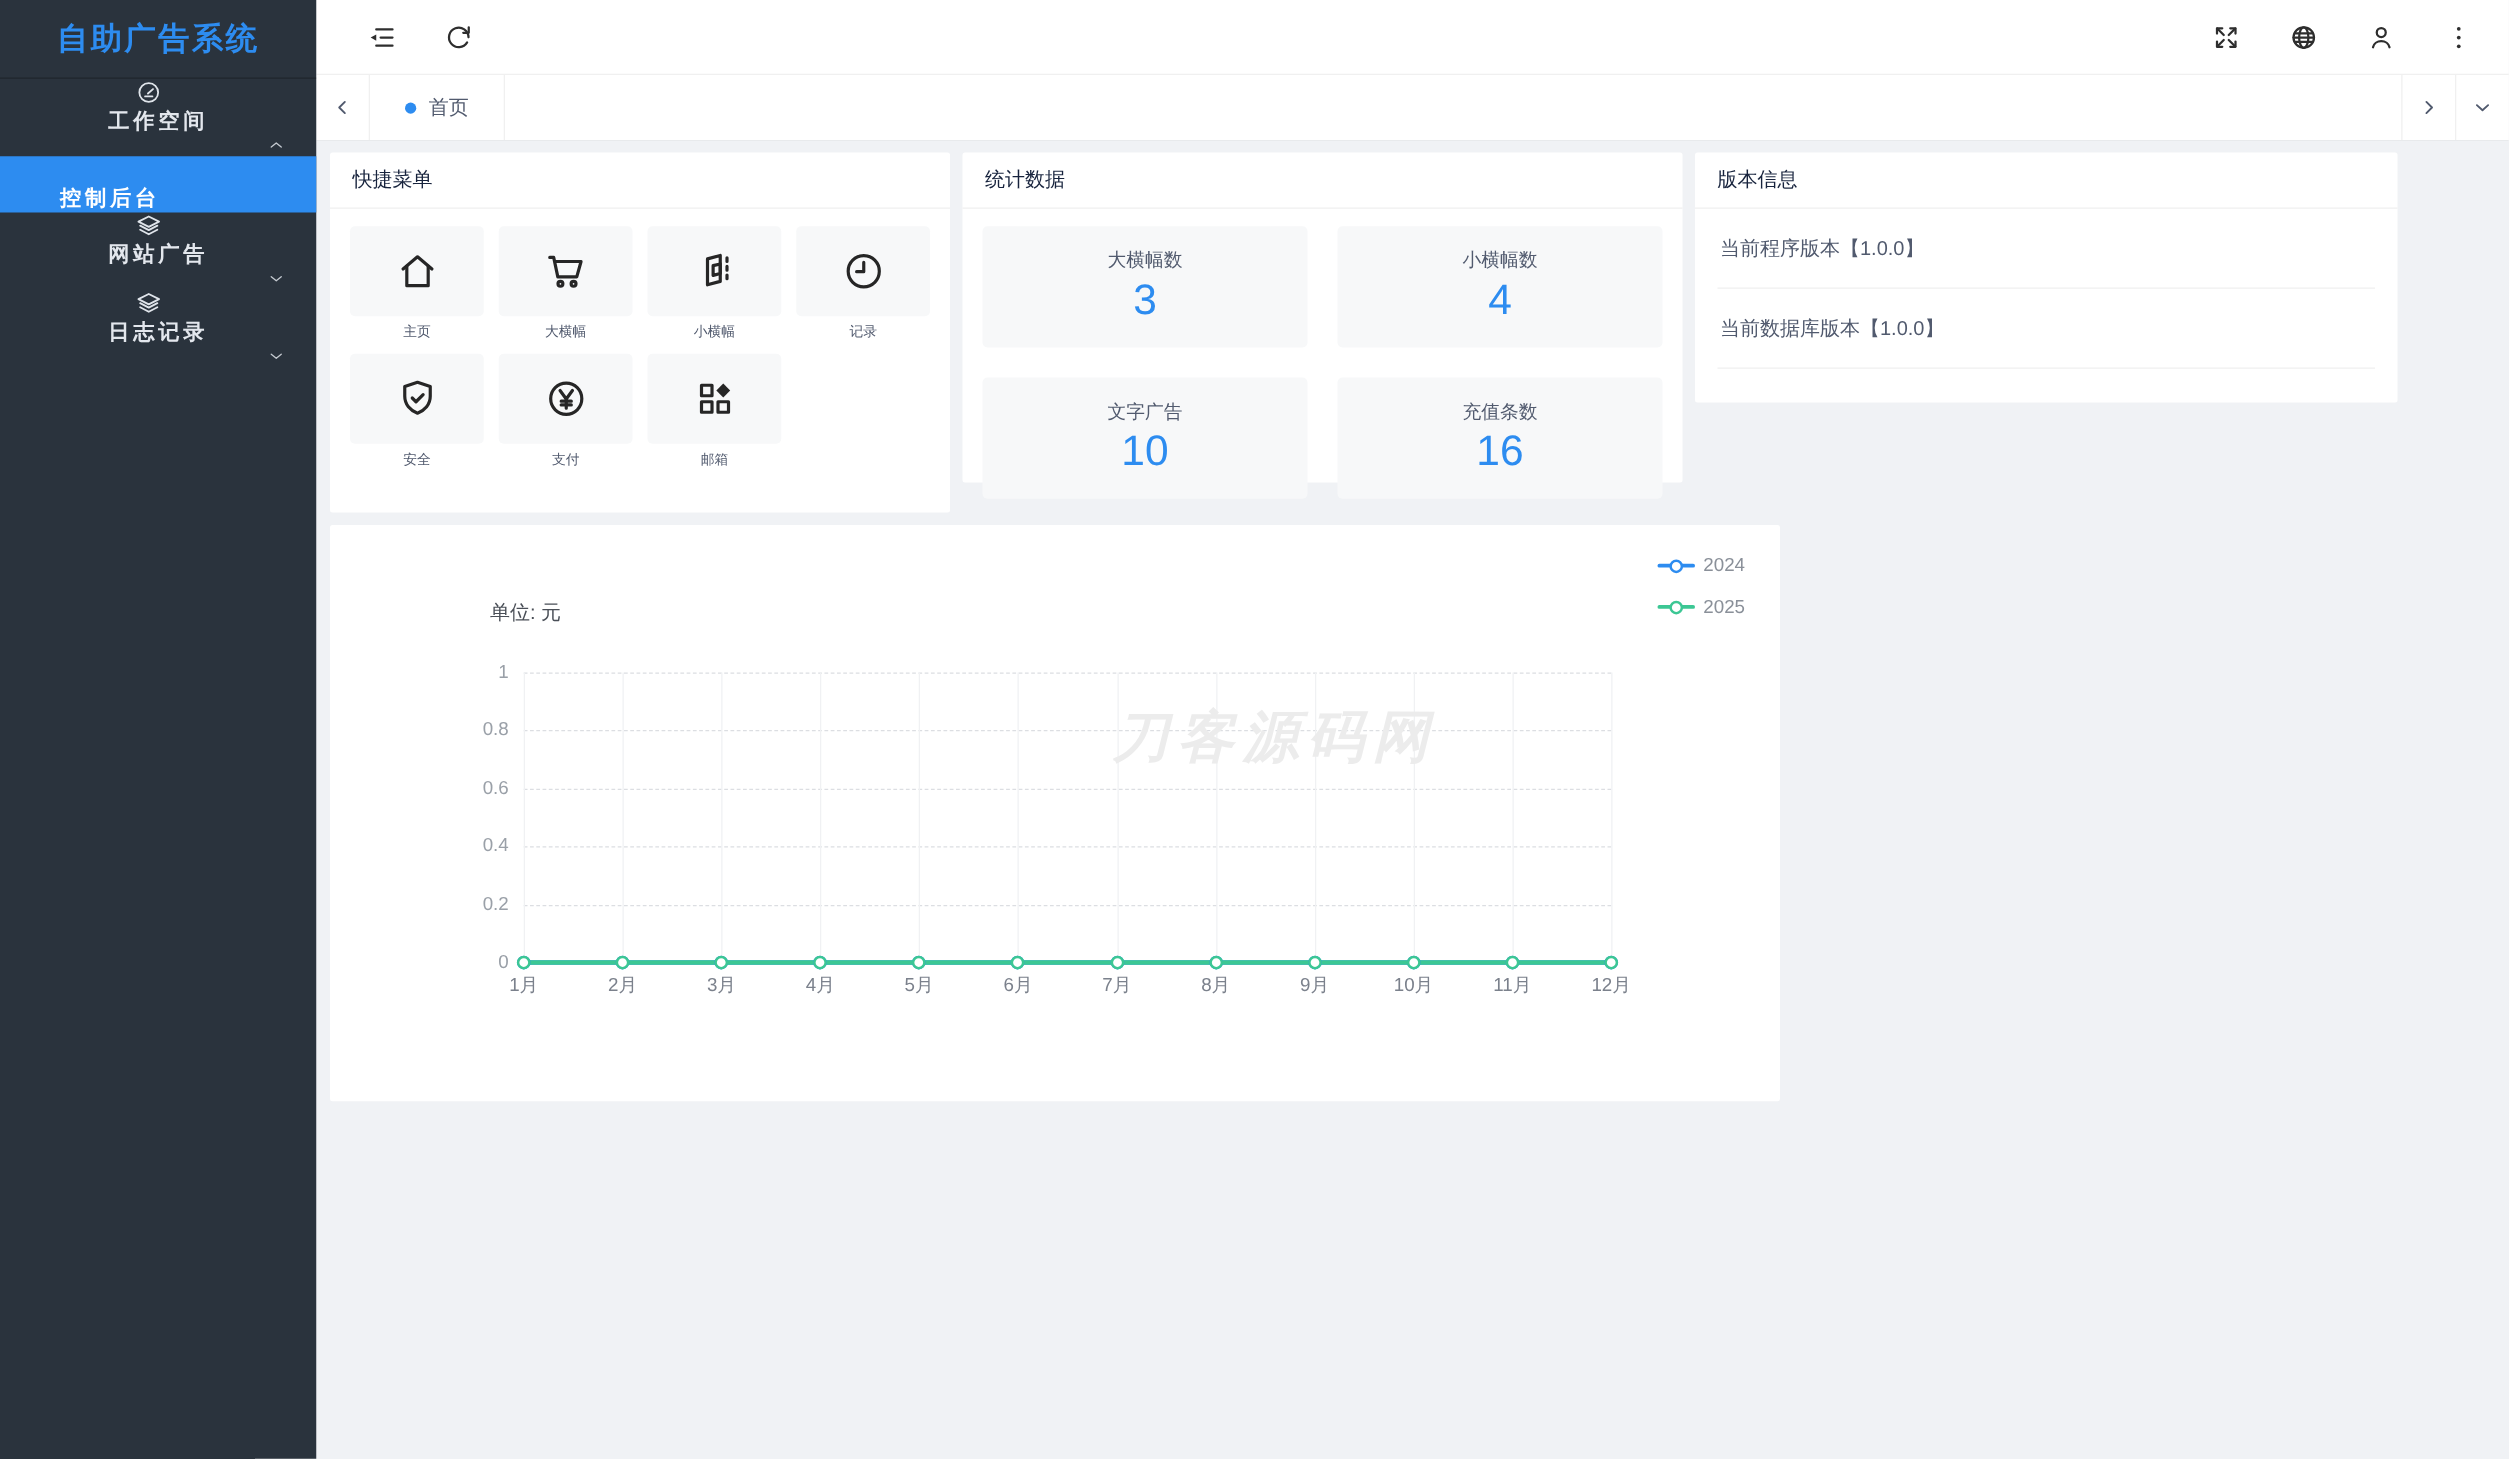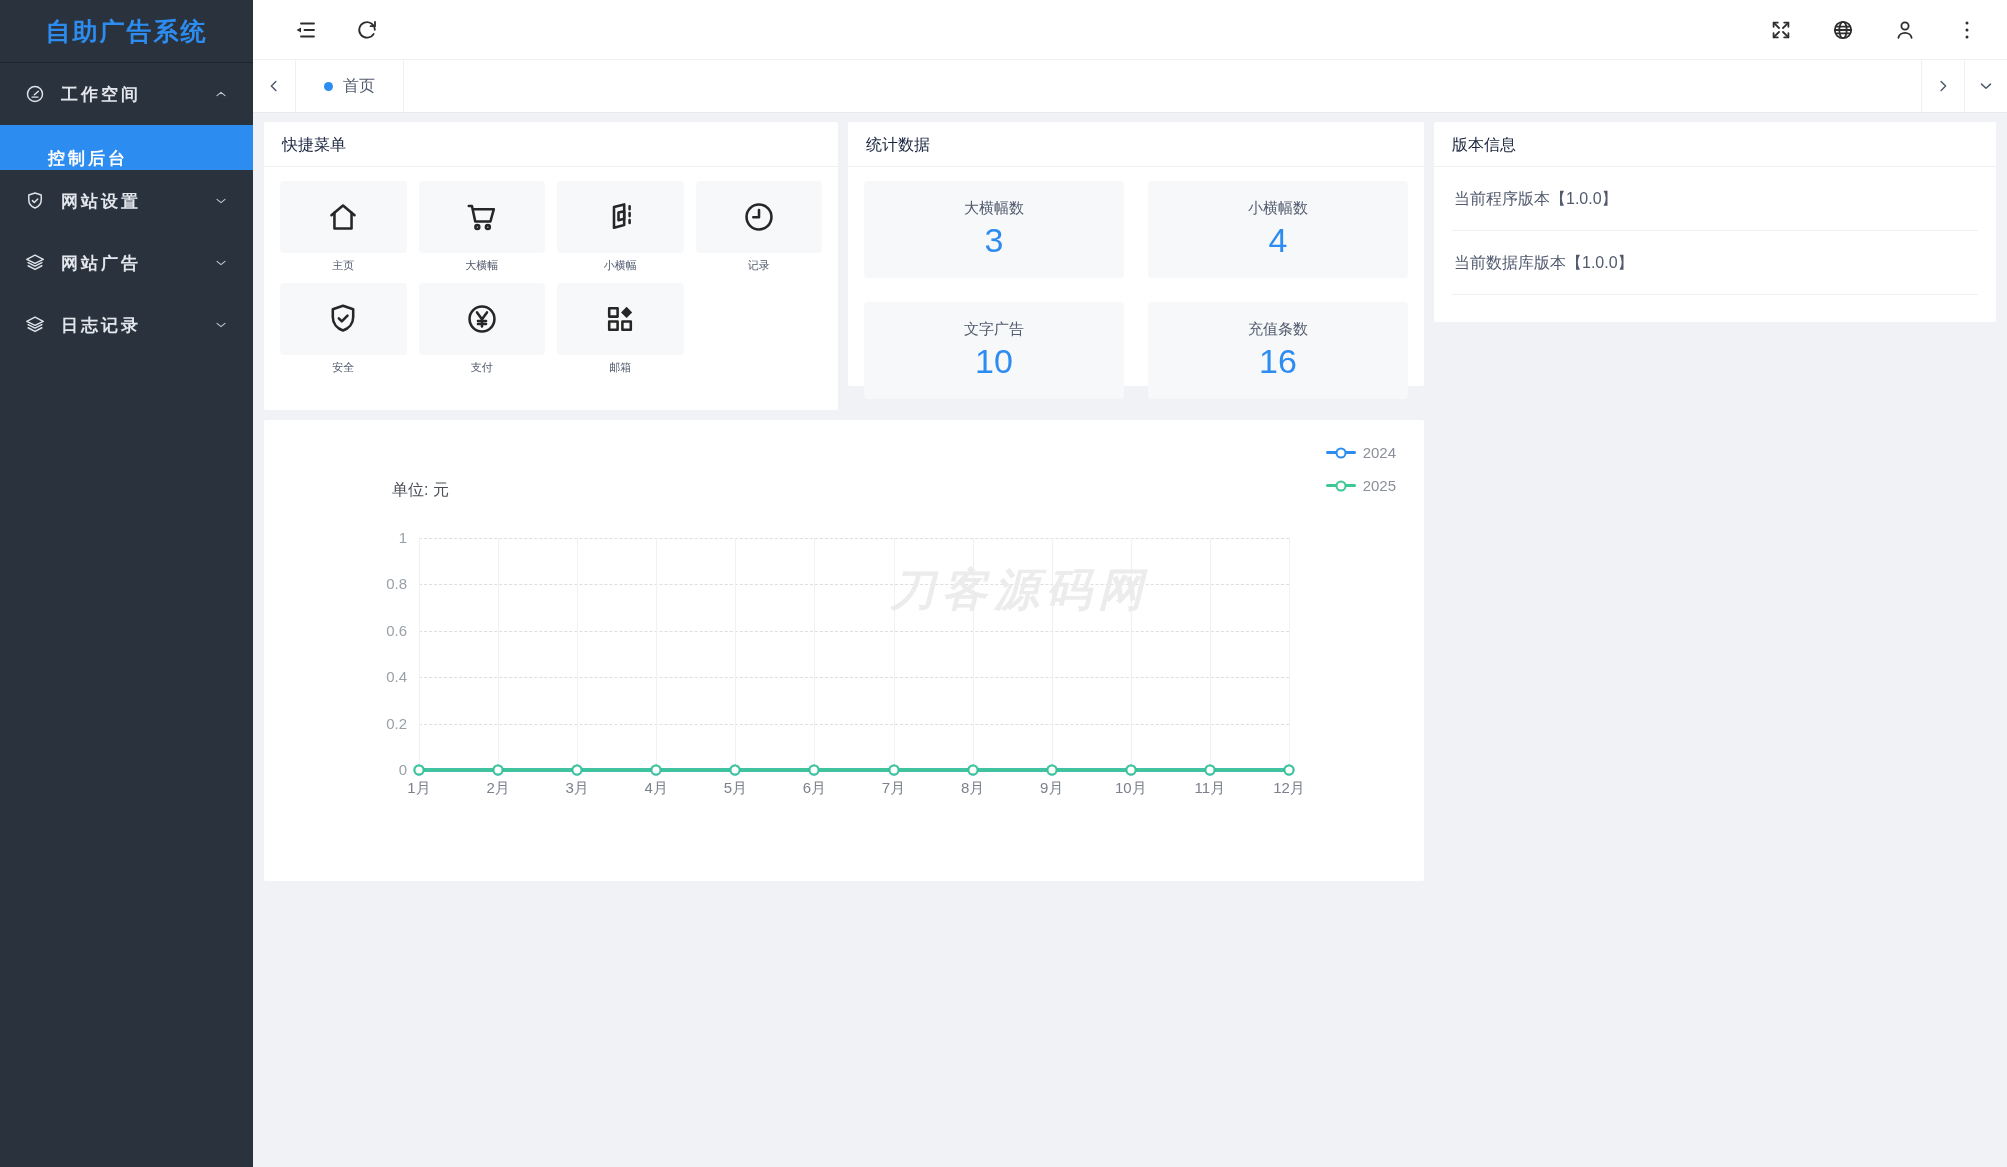--- a/index.html
+++ b/index.html
@@ -5,21 +5,21 @@
   * { margin:0; padding:0; box-sizing:border-box; }
   html,body { width:2007px; height:1167px; overflow:hidden;
     font-family:"Liberation Sans","DejaVu Sans",sans-serif; background:#f0f2f5; }
 
   
   .sidebar { position:absolute; left:0; top:0; bottom:0; width:253px; background:#2a333d; z-index:10; }
   .logo { height:62px; line-height:62px; text-align:center; color:#2d8cf0;
           font-size:25px; font-weight:bold; letter-spacing:2px; }
   .menu { border-top:1px solid rgba(0,0,0,.28); }
   .menu-item { height:62px; display:flex; align-items:center; padding:0 24px;
-    color:#e3e7ed; font-size:17px; font-weight:600; letter-spacing:3px; cursor:pointer; }
+    color:#e3e7ed; font-size:17px; font-weight:600; letter-spacing:3px; cursor:pointer;flex-direction:column; }
   .menu-item .mi-icon { width:22px; height:22px; margin-right:15px; flex:none; }
   .menu-item .chev { margin-left:auto; width:16px; height:16px; opacity:.85; }
   .submenu-item { height:45px; display:flex; align-items:flex-end; padding-left:48px;
     color:#fff; font-size:17px; font-weight:600; letter-spacing:3px; cursor:pointer; }
   .submenu-item.active { background:#2d8cf0; }
   .sb-svg { stroke:#dfe4ea; fill:none; stroke-width:1.6; stroke-linecap:round; stroke-linejoin:round; width:100%; height:100%; }
 
   
   .header { position:absolute; left:253px; right:0; top:0; height:60px; background:#fff;
     border-bottom:1px solid #f0f0f0; display:flex; align-items:center; }
@@ -39,21 +39,21 @@
   .tab-spacer { flex:1; }
   .tb-svg { stroke:#515a6e; fill:none; stroke-width:2; stroke-linecap:round; stroke-linejoin:round; width:18px; height:18px; }
 
   
   .content { position:absolute; left:253px; top:113px; right:0; bottom:0; background:#f0f2f5; padding:9px 11px; }
   .row1 { display:flex; gap:10px; align-items:flex-start; }
   .card { background:#fff; border-radius:2px; }
   .card-title { height:45px; line-height:45px; padding:0 18px; font-size:16px; color:#17233d;
     border-bottom:1px solid #f0f0f0; }
 
-  .card-quick { width:574px; height:288px; }
+  .card-quick { width:496px; height:288px; }
   .qm-grid { padding:14px 16px; display:grid; grid-template-columns:repeat(4,1fr); column-gap:12px; row-gap:10px; }
   .qm-cell { text-align:center; }
   .qm-tile { height:72px; background:#f7f8f9; border-radius:4px; display:flex; align-items:center; justify-content:center; cursor:pointer; }
   .qm-tile svg { width:36px; height:36px; stroke:#262626; fill:none; stroke-width:1.7; stroke-linecap:round; stroke-linejoin:round; }
   .qm-label { margin-top:5px; font-size:11px; color:#515a6e; }
 
   .card-stats { width:576px; height:264px; }
   .st-grid { padding:14px 16px; display:grid; grid-template-columns:1fr 1fr; gap:24px; }
   .st-tile { height:97px; background:#f7f8f9; border-radius:4px; display:flex; flex-direction:column;
     align-items:center; justify-content:center; }
@@ -102,34 +102,20 @@
       </span>
       <span>工作空间</span>
       <span class="chev">
         <svg class="sb-svg" viewBox="0 0 24 24">
             <path d="M6 14.5l6-5 6 5"></path>
           </svg>
       </span>
     </div>
     <div class="submenu-item active">
       <span>控制后台</span>
-    </div>
-    <div class="menu-item">
-      <span class="mi-icon">
-        <svg class="sb-svg" viewBox="0 0 24 24">
-            <path d="M12 3.2l6.8 2.3v5.2c0 4.3-2.9 7.6-6.8 9-3.9-1.4-6.8-4.7-6.8-9V5.5z"></path>
-            <path d="M9.2 11.6l2 2 3.8-3.8"></path>
-          </svg>
-      </span>
-      <span>网站设置</span>
-      <span class="chev">
-        <svg class="sb-svg" viewBox="0 0 24 24">
-            <path d="M6 9.5l6 5 6-5"></path>
-          </svg>
-      </span>
     </div>
     <div class="menu-item">
       <span class="mi-icon">
         <svg class="sb-svg" viewBox="0 0 24 24">
             <path d="M12 3.5L21 8l-9 4.5L3 8z"></path>
             <path d="M4.5 11.5L12 15.4l7.5-3.9"></path>
             <path d="M4.5 15L12 19l7.5-4"></path>
           </svg>
       </span>
       <span>网站广告</span>

